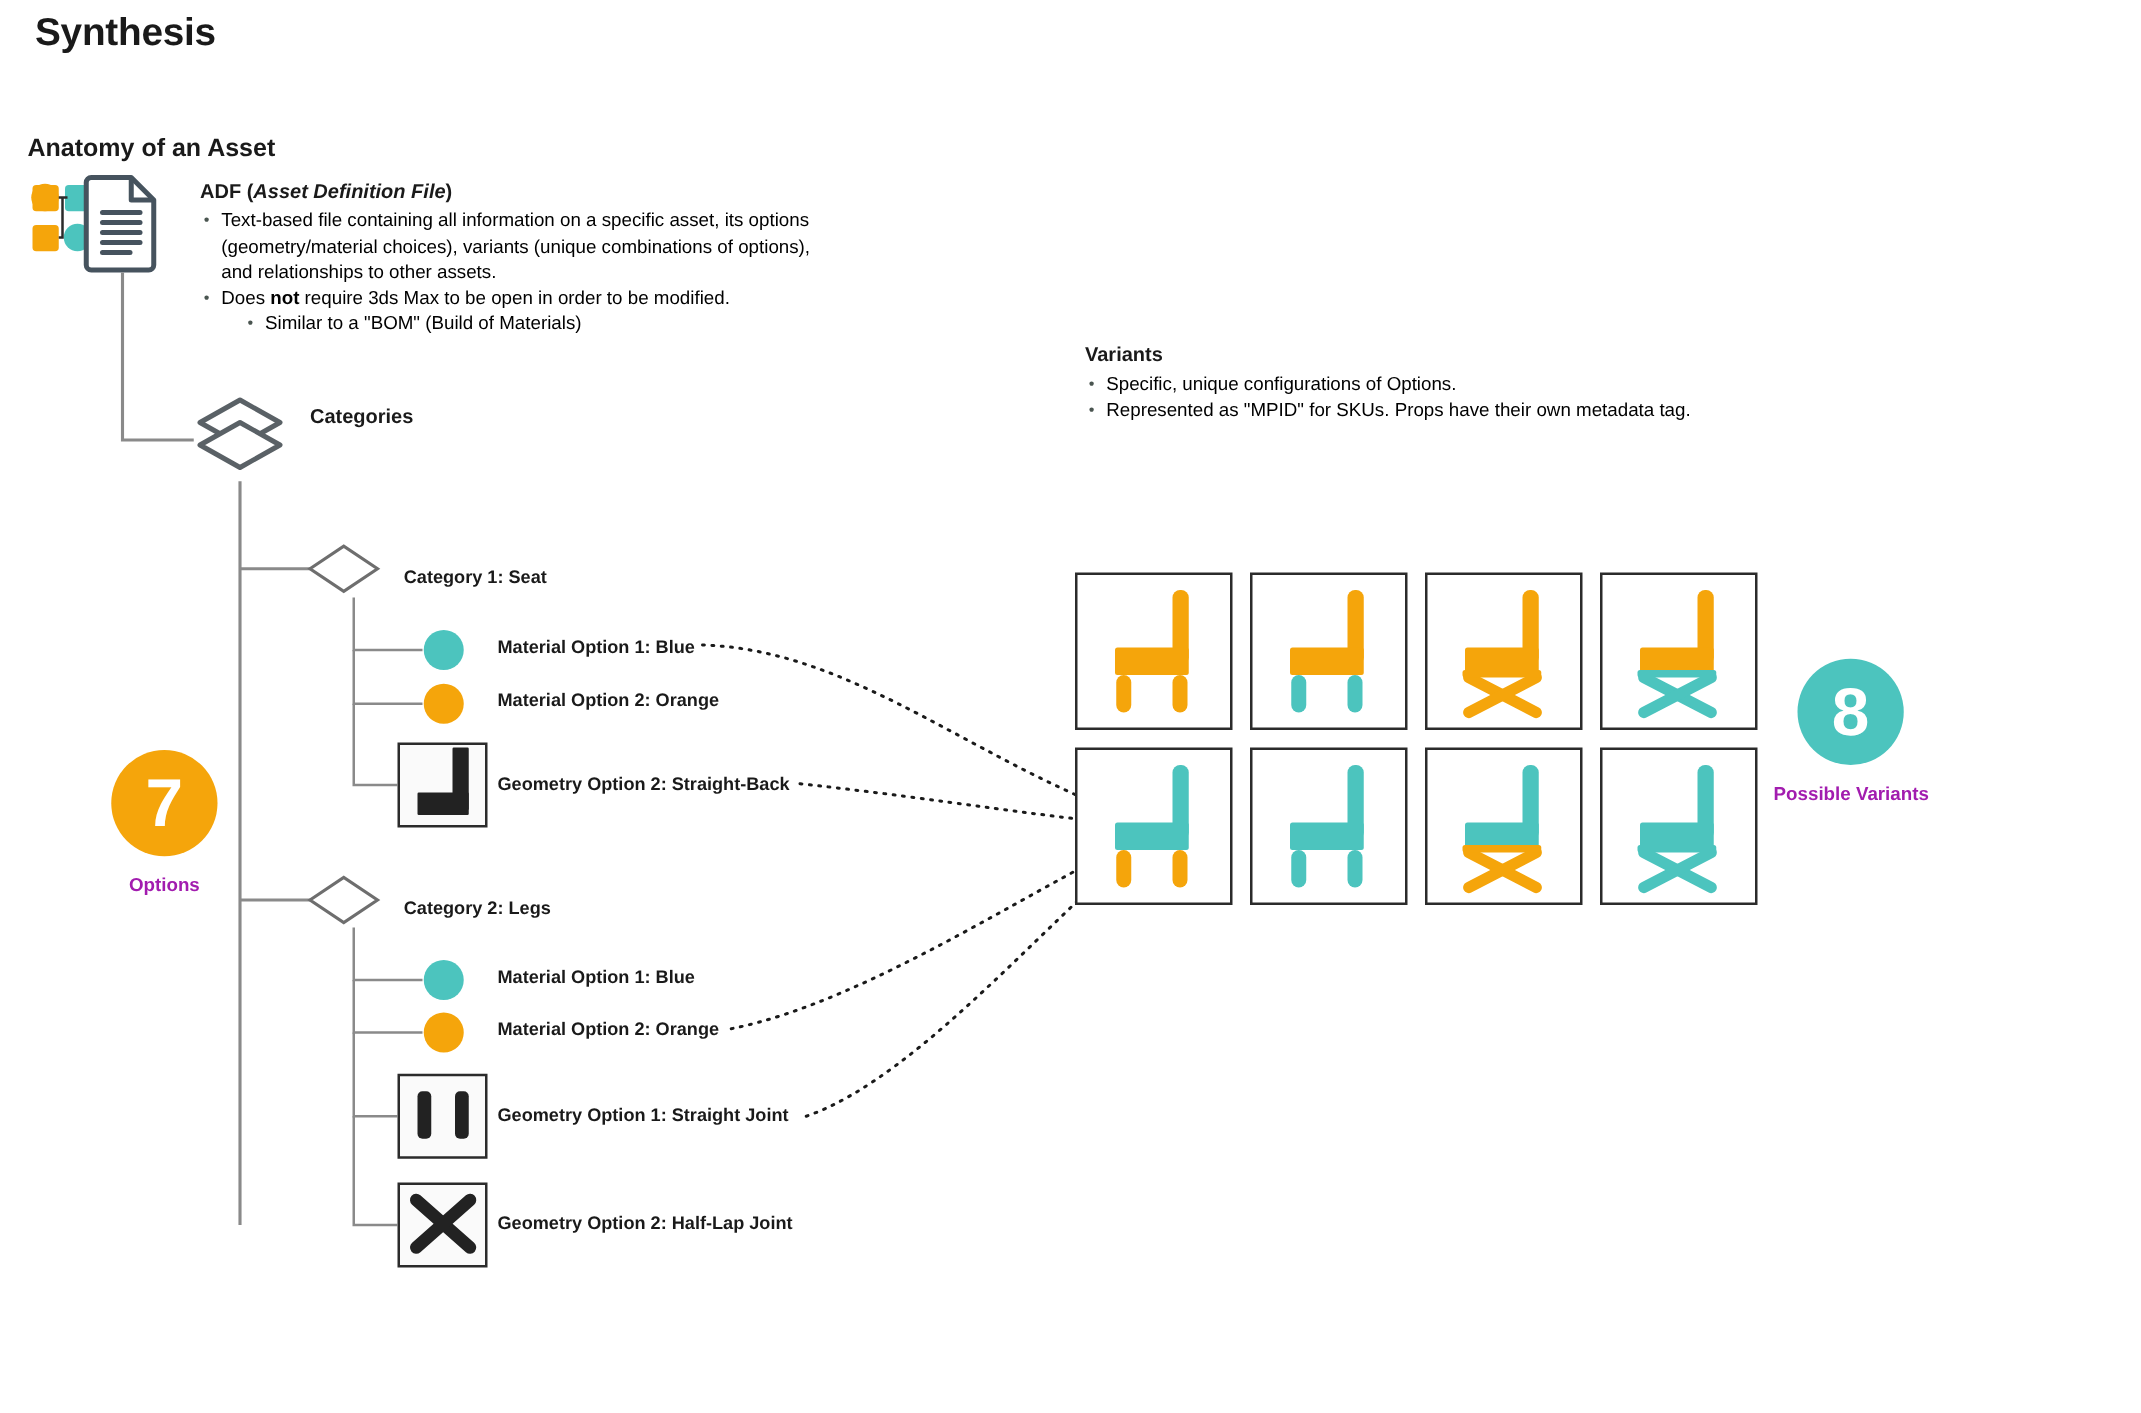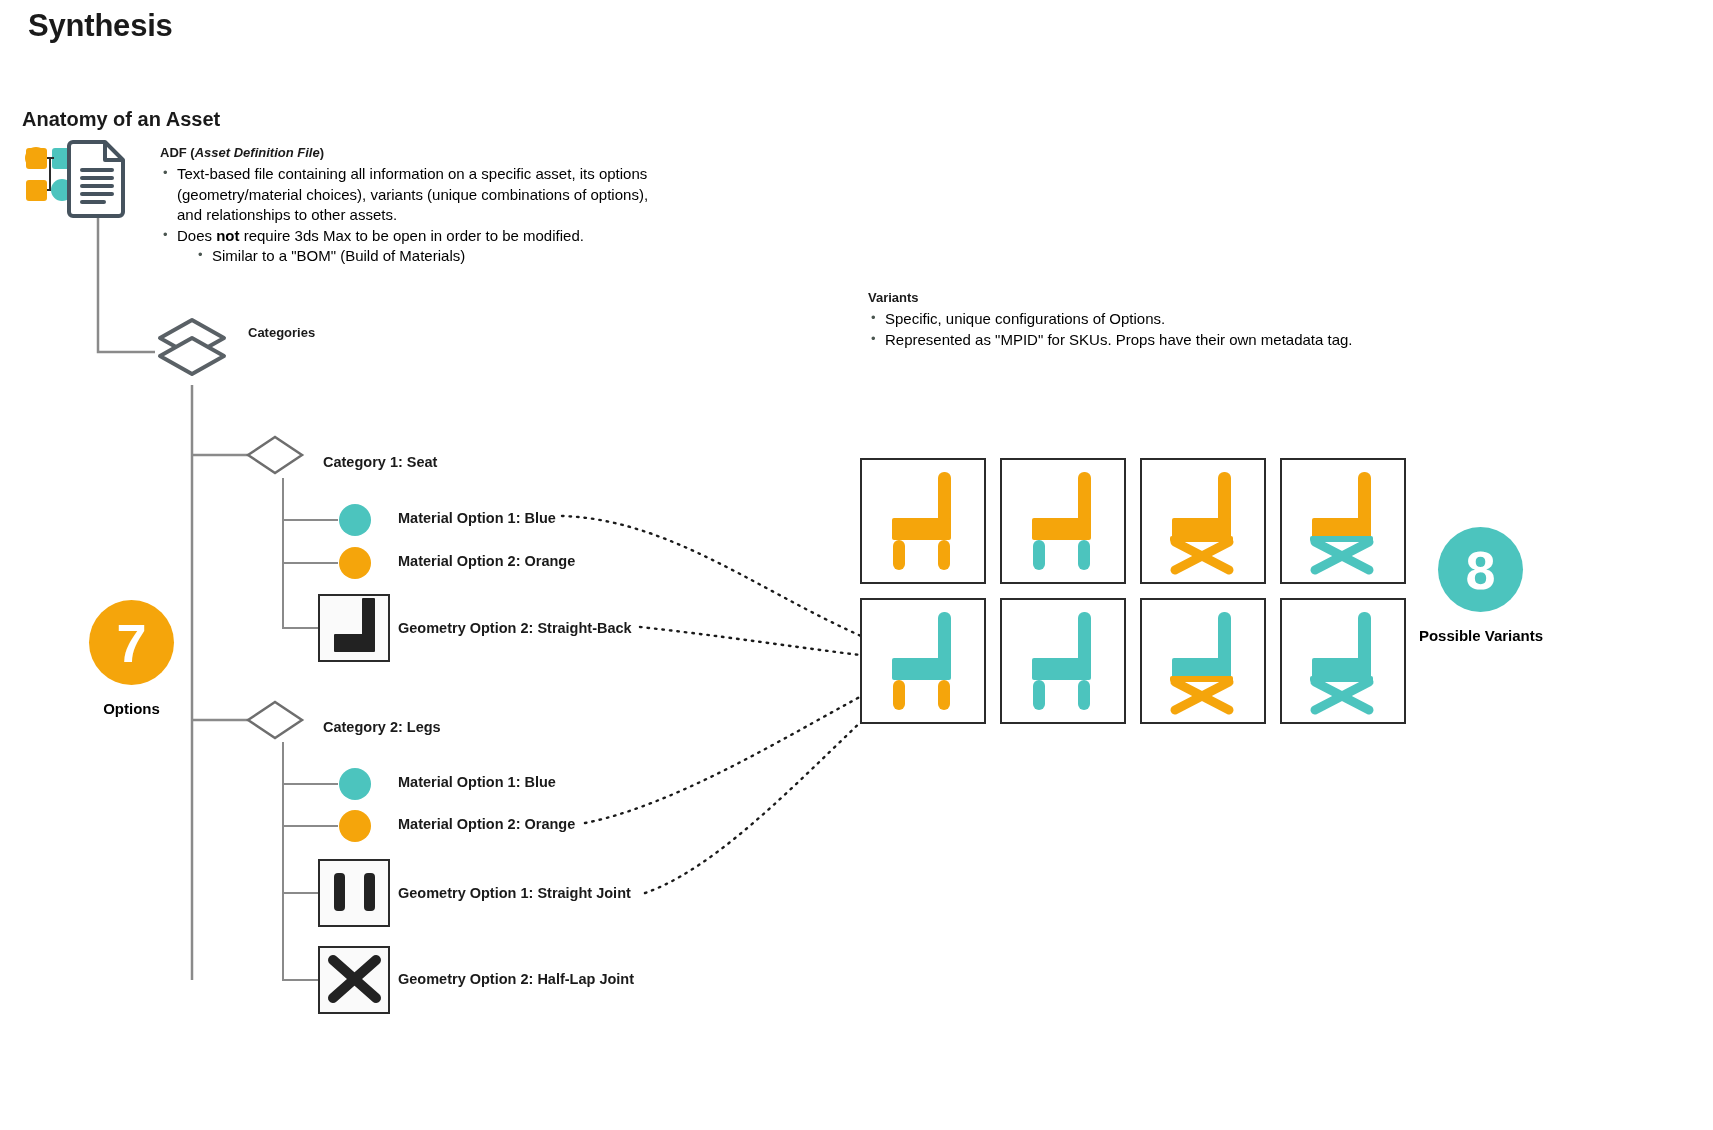--- a/index.html
+++ b/index.html
@@ -1,35 +1,35 @@
 <!DOCTYPE html>
 <html><head>
 <meta charset="utf-8">
 <style>
   html,body{margin:0;padding:0;background:#ffffff;}
   body{width:1713px;height:1130px;position:relative;overflow:hidden;
        font-family:"Liberation Sans","DejaVu Sans",sans-serif;color:#3f4a4a;}
   .abs{position:absolute;}
   .ttl{left:28px;top:8px;font-size:31px;font-weight:bold;color:#1a1a1a;letter-spacing:-.2px;}
   .sec-h{font-size:20px;font-weight:bold;color:#1a1a1a;}
-  .blk-h{font-size:13px;font-weight:bold;color:#1a1a1a;}
+  .blk-h{font-size:16px;font-weight:bold;color:#1a1a1a;}
   .bullets{list-style:none;margin:0;padding:0;font-size:15px;color:#000000;line-height:20.5px;}
   .bullets li{position:relative;padding-left:17px;}
   .bullets li:before{content:"\2022";position:absolute;left:3px;top:-1px;font-size:13px;color:#4a5550;}
   .bullets li.sub{padding-left:52px;font-style:italic;}
   .bullets li.sub:before{left:38px;}
   .bullets li.sub2{padding-left:52px;}
   .bullets li.sub2:before{left:38px;}
   .nw{white-space:nowrap;}
   .lbl{font-size:14.5px;font-weight:bold;color:#1a1a1a;white-space:nowrap;}
   .dot{border-radius:50%;}
   .gbox{border:2px solid #2b2b2b;background:#fafafa;box-sizing:border-box;}
   .badge{border-radius:50%;display:flex;align-items:center;justify-content:center;
          color:#fff;font-size:54px;font-weight:bold;}
-  .cap{font-size:15px;font-weight:bold;color:#000000;text-align:center;}
+  .cap{font-size:15px;font-weight:bold;color:#a21caf;text-align:center;}
   .vbox{border:2px solid #2b2b2b;background:#fff;box-sizing:border-box;}
   svg{display:block;overflow:visible;}
 </style>
 </head>
 <body>
 
 <div class="abs ttl">Synthesis</div>
 
 <div class="abs sec-h" style="left:22px;top:108px;">Anatomy of an Asset</div>
 
@@ -101,21 +101,21 @@
       <polygon points="40,8 72,26 40,44 8,26"></polygon>
       <polygon points="40,26 72,44 40,62 8,44"></polygon>
     </g>
   </svg>
 </div>
 
 <div class="abs" style="left:248px;top:325px;width:640px;">
   <div class="blk-h">Categories</div>
 </div>
 
-<div class="abs" style="left:868px;top:290px;width:560px;">
+<div class="abs" style="left:868px;top:276px;width:560px;">
   <div class="blk-h">Variants</div>
   <ul class="bullets" style="margin-top:4px;">
     <li>Specific, unique configurations of Options.</li>
     <li>Represented as "MPID" for SKUs. Props have their own metadata tag.</li>
   </ul>
 </div>
 
 <div class="abs lbl" style="left:323px;top:454px;">Category 1: Seat</div>
 
 <div class="abs dot" style="left:339px;top:504px;width:32px;height:32px;background:#4CC4BE;"></div>

